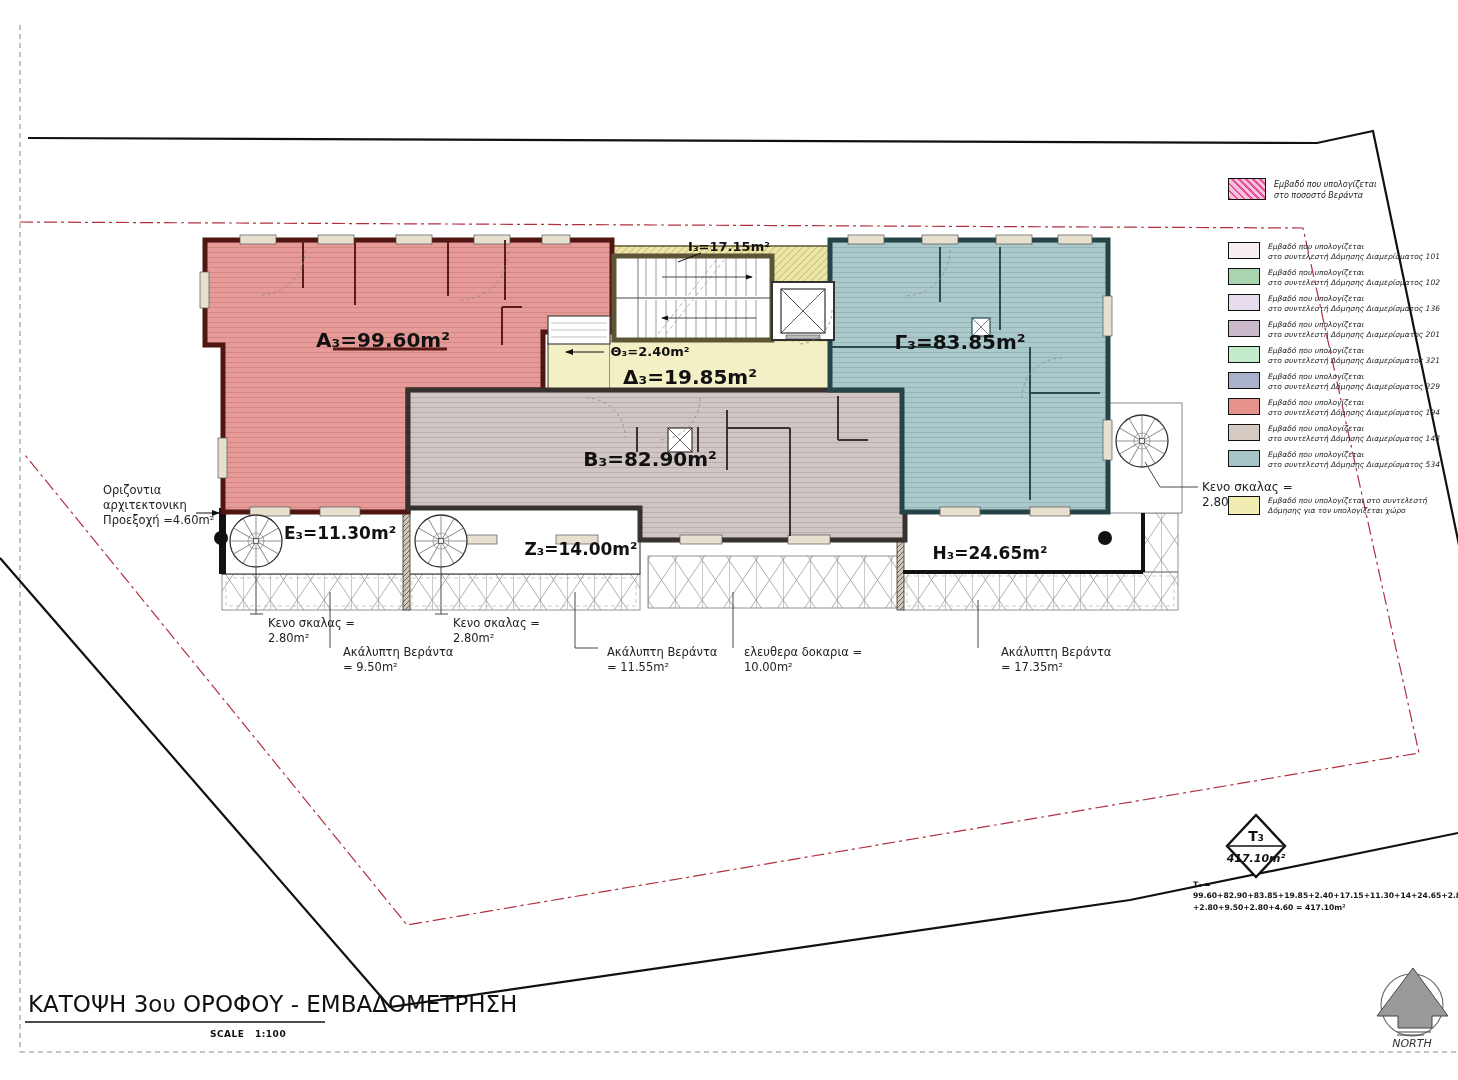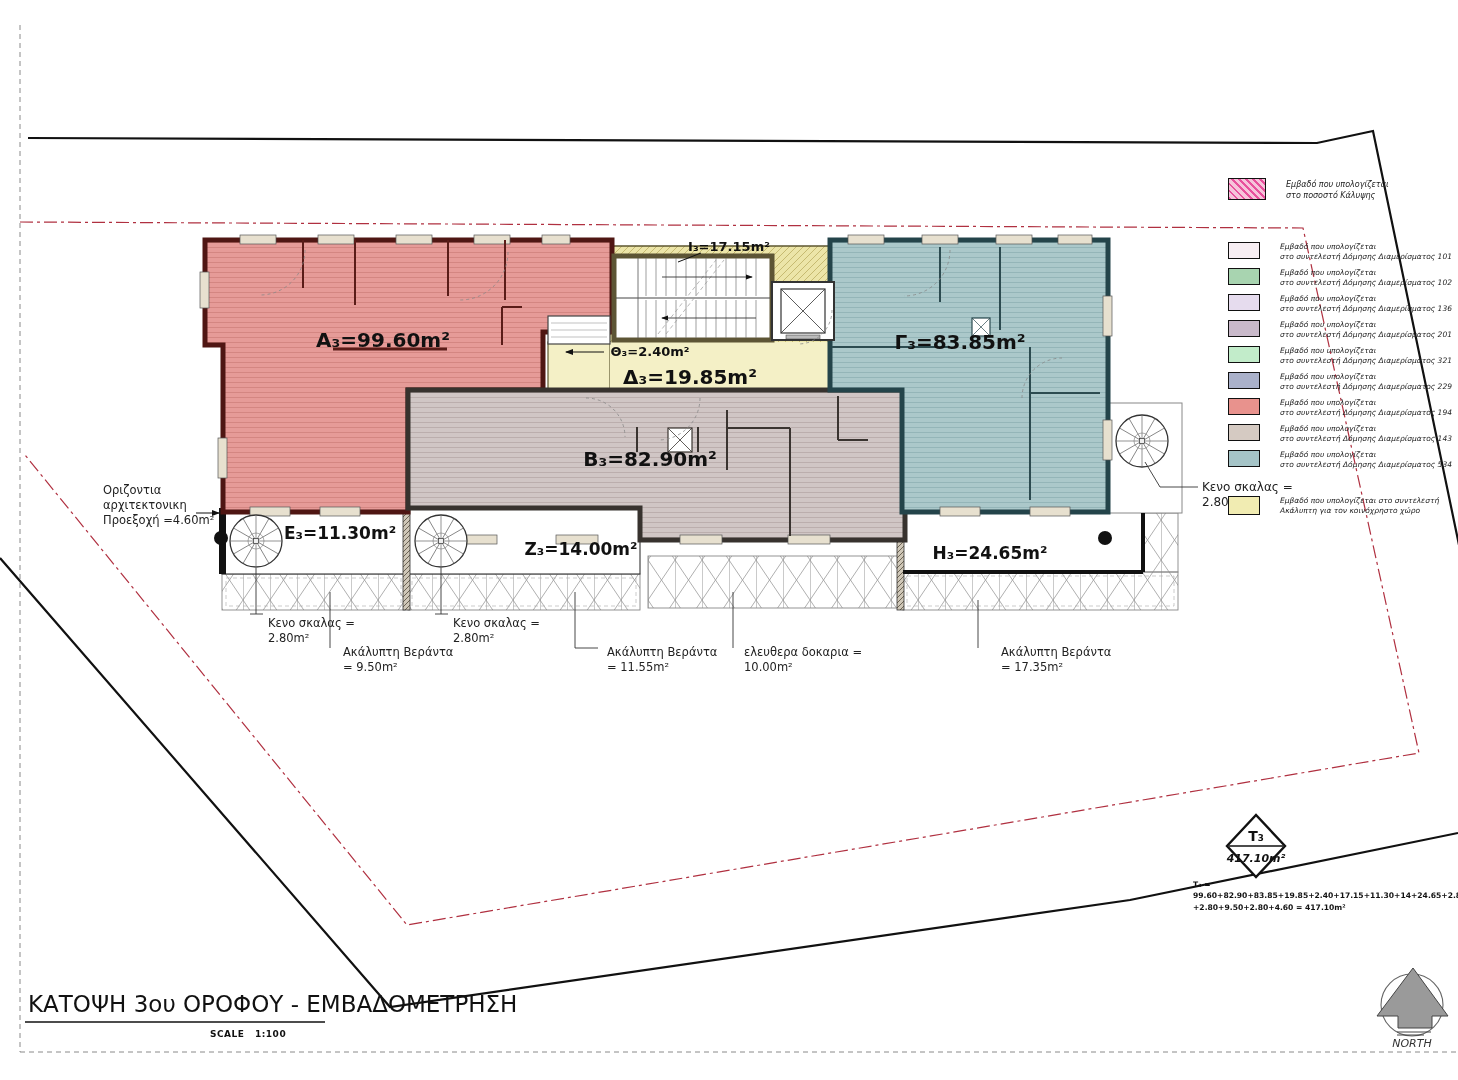--- a/index.html
+++ b/index.html
@@ -15,21 +15,21 @@
   .annR{font:12px "DejaVu Sans",sans-serif;fill:#222;}
   .sum{font:bold 7.6px "DejaVu Sans",sans-serif;fill:#111;}
   .tMark{font:bold 14px "DejaVu Sans",sans-serif;fill:#111;}
   .tVal{font:italic bold 11px "DejaVu Sans",sans-serif;fill:#111;}
   .northTxt{font:italic 11px "DejaVu Sans",sans-serif;fill:#333;}
   .titleTxt{font:23px "DejaVu Sans",sans-serif;fill:#111;}
   .scaleTxt{font:bold 9px "DejaVu Sans",sans-serif;fill:#111;letter-spacing:.5px;}
 
   
   .legend{position:absolute;left:1228px;top:178px;width:230px;height:400px;z-index:5;}
-  .leg-row{position:absolute;left:0;display:flex;align-items:flex-start;gap:12px;}
+  .leg-row{position:absolute;left:0;display:flex;align-items:flex-start;}
   .swatch{width:30px;height:15px;border:1.6px solid #111;flex:0 0 auto;}
   .swatch.big{width:36px;height:20px;}
   .swatch.hatched{background-image:repeating-linear-gradient(45deg,#e8509d 0 2px,transparent 2px 5px);}
   .leg-text{margin-left:8px;font:italic 7.5px "DejaVu Sans",sans-serif;color:#222;line-height:1.35;}
   .leg-text.big{font-size:8px;padding-top:2px;}
 </style>
 </head>
 <body>
 
 <div class="page">
@@ -277,21 +277,21 @@
     <text class="scaleTxt" x="210" y="1037">SCALE</text>
     <text class="scaleTxt" x="255" y="1037">1:100</text>
   </g>
 </svg>
 
 <div class="legend">
   <div class="leg-row" style="top:0">
     <div class="swatch big hatched" style="background-color: rgb(246, 195, 218);"></div>
     <div class="leg-text big">
       <div>Εμβαδό που υπολογίζεται</div>
-      <div>στο ποσοστό Κάλυψης</div>
+      <div>στο ποσοστό Βεράντα</div>
     </div>
   </div>
 
   <div class="leg-row" style="top:64px">
     <div class="swatch" style="background-color: rgb(247, 238, 243);"></div>
     <div class="leg-text">
       <div>Εμβαδό που υπολογίζεται</div>
       <div>στο συντελεστή Δόμησης Διαμερίσματος 101</div>
     </div>
   </div>
@@ -348,18 +348,18 @@
     <div class="swatch" style="background-color: rgb(165, 196, 199);"></div>
     <div class="leg-text">
       <div>Εμβαδό που υπολογίζεται</div>
       <div>στο συντελεστή Δόμησης Διαμερίσματος 534</div>
     </div>
   </div>
   <div class="leg-row" style="top:318px">
     <div class="swatch" style="height: 17px; background-color: rgb(241, 236, 178);"></div>
     <div class="leg-text">
       <div>Εμβαδό που υπολογίζεται στο συντελεστή</div>
-      <div>Ακάλυπτη για τον κοινόχρηστο χώρο</div>
+      <div>Δόμησης για τον υπολογίζεται χώρο</div>
     </div>
   </div>
 </div>
 
 </div>
 
 </body></html>

